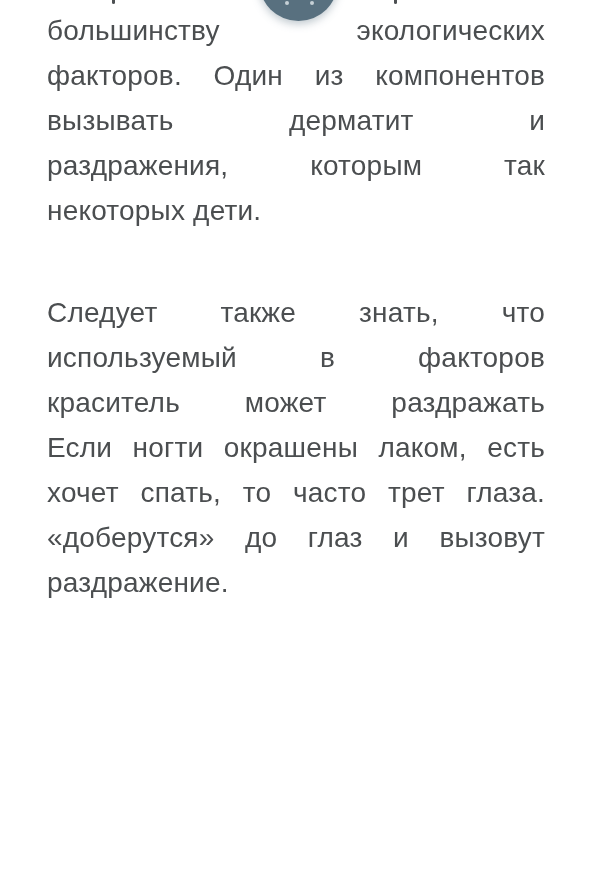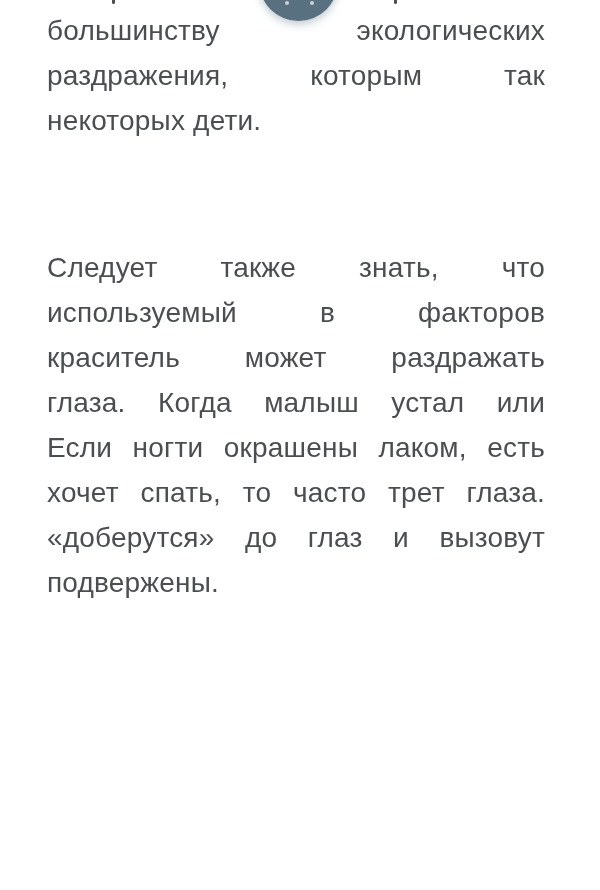--- a/index.html
+++ b/index.html
@@ -57,21 +57,21 @@
     width: 600px;
     box-sizing: border-box;
     padding: 8px 55px 0 47px;
     color: #4b4e50;
     font-size: 28px;
     line-height: 45px;
     font-weight: 300;
     letter-spacing: 0.2px;
   }
   .paragraph + .paragraph {
-    margin-top: 102px;
+    margin-top: 57px;
   }
   .line {
     text-align: justify;
     text-align-last: justify;
   }
   .line.last {
     text-align-last: left;
   }
 </style>
 </head>
@@ -84,29 +84,30 @@
 
   <div class="badge">
     <span class="dot dot1"></span>
     <span class="dot dot2"></span>
   </div>
 
   <div class="article">
 
     <div class="paragraph">
       <div class="line">большинству экологических</div>
+      <div class="line">факторов. Один из компонентов</div>
+      <div class="line">вызывать дерматит и</div>
       <div class="line">раздражения, которым так</div>
       <div class="line last">некоторых дети.</div>
     </div>
 
     <div class="paragraph">
       <div class="line">Следует также знать, что</div>
       <div class="line">используемый в факторов</div>
       <div class="line">краситель может раздражать</div>
-      <div class="line">глаза. Когда малыш устал или</div>
       <div class="line">Если ногти окрашены лаком, есть</div>
       <div class="line">хочет спать, то часто трет глаза.</div>
       <div class="line">«доберутся» до глаз и вызовут</div>
-      <div class="line last">подвержены.</div>
+      <div class="line last">раздражение.</div>
     </div>
 
   </div>
 </div>
 
 </body></html>

